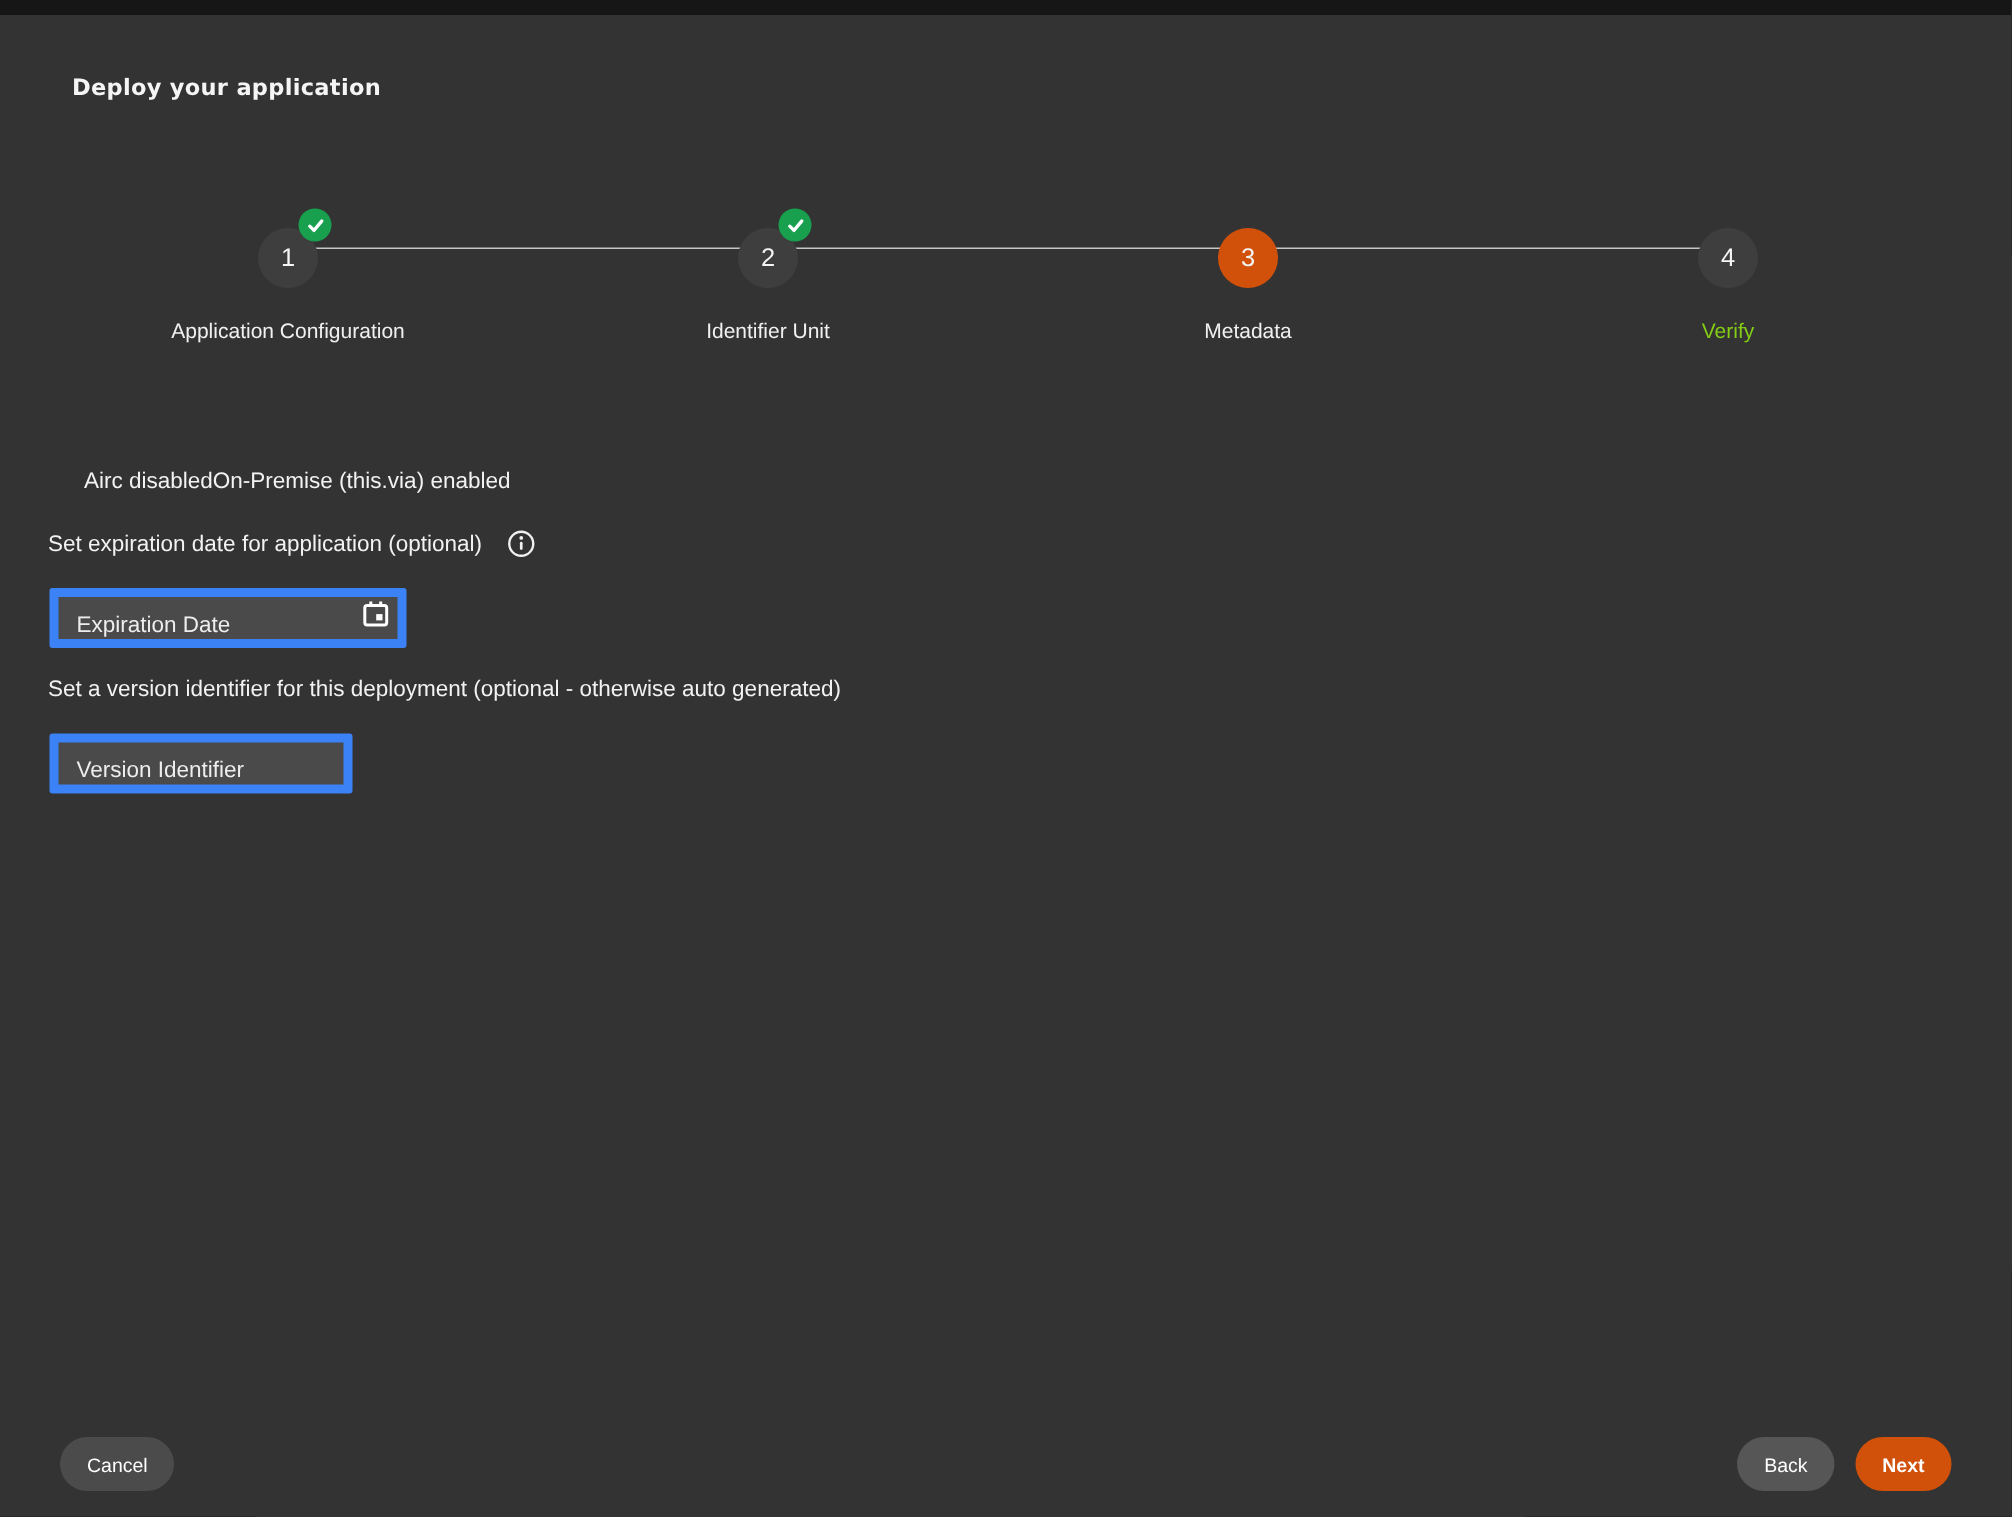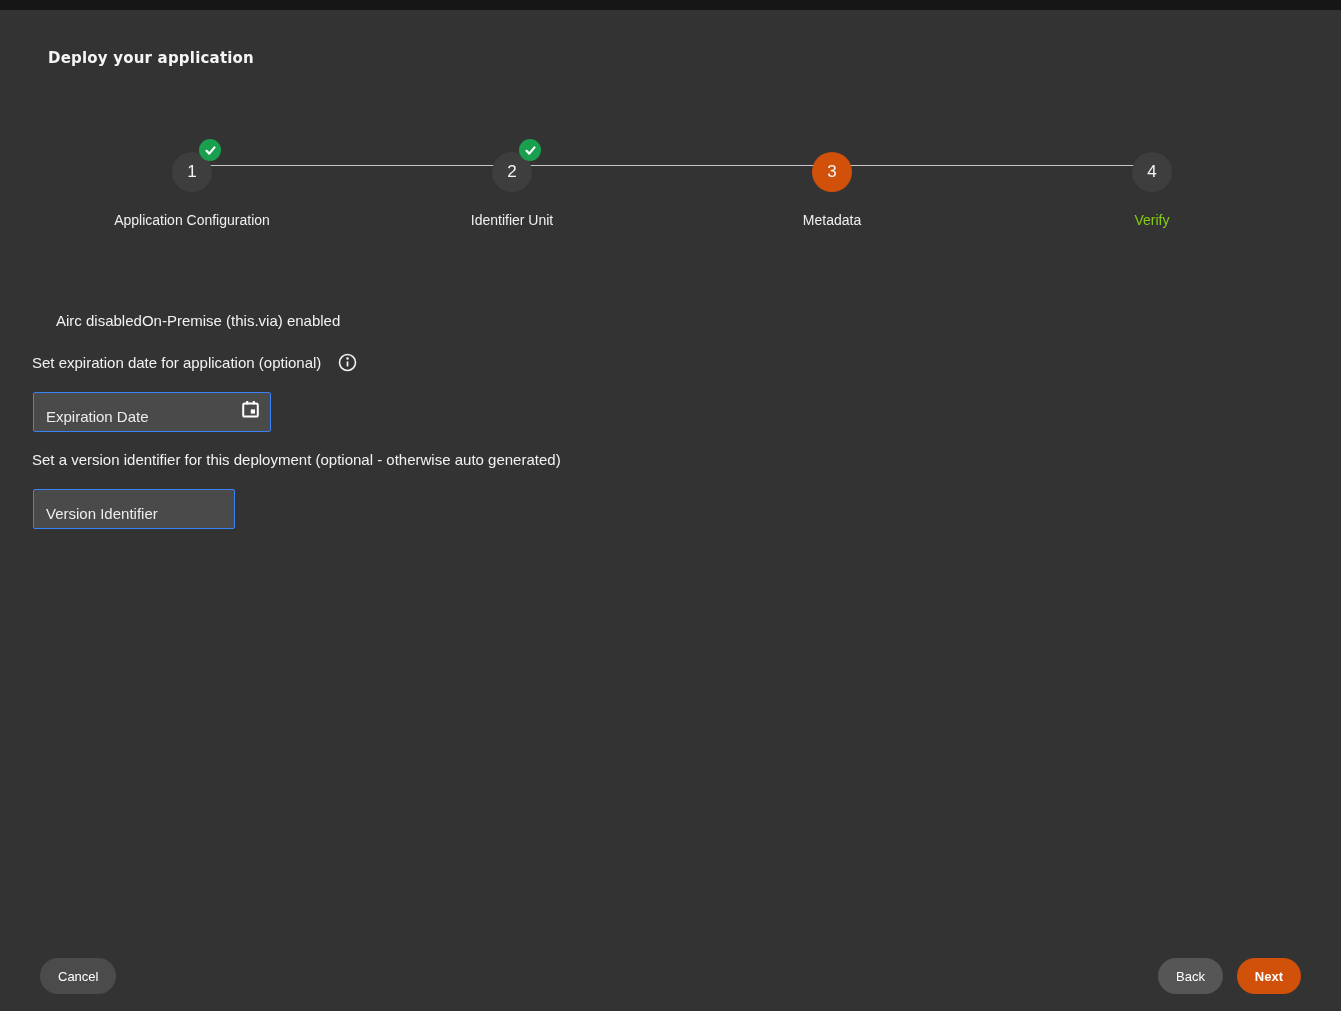--- a/index.html
+++ b/index.html
@@ -43,21 +43,21 @@
   .label-row{position:absolute;left:32px;display:flex;align-items:center;gap:17px;font-size:15px;color:#f2f2f2;}
   .row-expiration{top:353px;}
   .row-version{top:451px;}
   .info-btn{display:inline-flex;cursor:pointer;line-height:0;}
 
   .field{position:absolute;left:33px;}
   .field-expiration{top:392px;width:238px;}
   .field-version{top:489px;width:202px;}
   .field input{
     width:100%;height:40px;box-sizing:border-box;
-    background:#4a4a4a;border:1px solid #3b82f6;border-radius:2px;
+    background:#4a4a4a;border:6px solid #3b82f6;border-radius:2px;
     padding:14px 36px 6px 12px;font-family:"Liberation Sans",sans-serif;
     font-size:15px;color:#ffffff;outline:none;
   }
   .field-version input{padding-right:12px;}
   .field input::placeholder{color:#ededed;opacity:1;}
   .cal-btn{position:absolute;right:11px;top:8px;cursor:pointer;line-height:0;}
 
   
   .btn{
     position:absolute;top:958px;height:36px;border:none;border-radius:18px;

